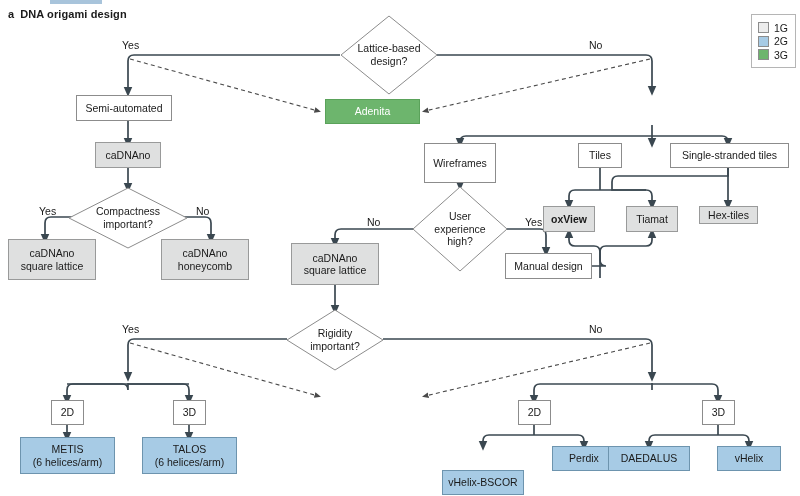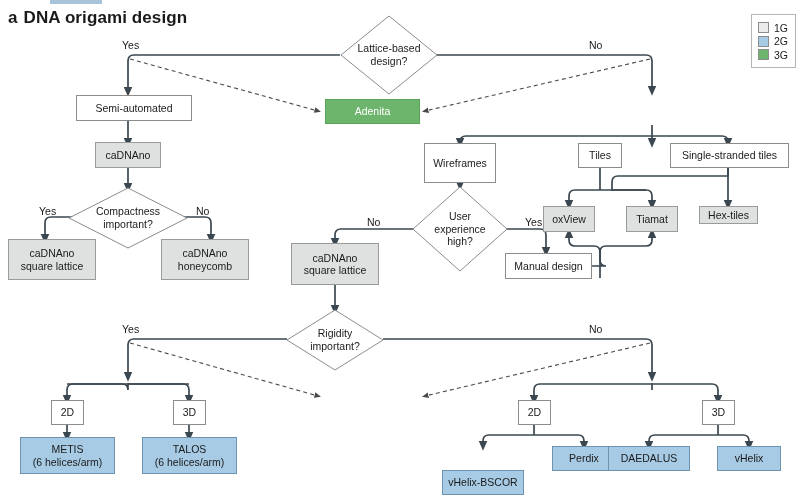--- a/index.html
+++ b/index.html
@@ -1,21 +1,21 @@
 <!DOCTYPE html>
 <html><head>
 <meta charset="utf-8">
 <style>
   html,body{margin:0;padding:0;background:#ffffff;}
   body{font-family:"Liberation Sans","DejaVu Sans",sans-serif;color:#1a1a1a;}
   #root{position:relative;width:800px;height:496px;overflow:hidden;background:#fff;}
 
   .topbar{position:absolute;left:50px;top:0px;width:52px;height:4px;background:#a8c4db;}
 
-  .fig-label{position:absolute;left:8px;top:8px;font-size:17px;font-weight:bold;letter-spacing:.1px;}
+  .fig-label{position:absolute;left:8px;top:8px;font-size:11px;font-weight:bold;letter-spacing:.1px;}
   .fig-label .letter{font-weight:bold;margin-right:6px;}
   .fig-title{font-weight:bold;}
 
   svg.wires{position:absolute;left:0;top:0;width:800px;height:496px;pointer-events:none;}
 
   .node{position:absolute;box-sizing:border-box;display:flex;align-items:center;justify-content:center;
         text-align:center;font-size:10.5px;line-height:1.18;border:1px solid #8c8c8c;background:#ffffff;}
   .node.gray{background:#dfe0e0;border-color:#999a9a;}
   .node.blue{background:#a7cbe5;border-color:#6d94ae;}
   .node.green{background:#6db56d;border-color:#5aa25a;color:#ffffff;}
@@ -154,21 +154,21 @@
   </div>
 
   <div class="diamond" style="left:286px;top:309px;width:98px;height:62px;">
     <svg class="dsvg" width="98" height="62" viewBox="0 0 98 62" xmlns="http://www.w3.org/2000/svg">
       <polygon points="49,1 97,31 49,61 1,31" fill="#ffffff" stroke="#8c8c8c" stroke-width="1"></polygon>
     </svg>
     <div class="dtxt" style="white-space:pre-line;">Rigidity
 important?</div>
   </div>
 
-  <div class="node plain" style="left:76px;top:95px;width:116px;height:26px;">
+  <div class="node plain" style="left:76px;top:95px;width:96px;height:26px;">
     <span style="white-space:pre-line;">Semi-automated</span>
   </div>
 
   <div class="node gray" style="left:95px;top:142px;width:66px;height:26px;">
     <span style="white-space:pre-line;">caDNAno</span>
   </div>
 
   <div class="node green" style="left:325px;top:99px;width:95px;height:25px;">
     <span style="white-space:pre-line;">Adenita</span>
   </div>
@@ -190,21 +190,21 @@
 
   <div class="node plain" style="left:578px;top:143px;width:44px;height:25px;">
     <span style="white-space:pre-line;">Tiles</span>
   </div>
 
   <div class="node plain" style="left:670px;top:143px;width:119px;height:25px;">
     <span style="white-space:pre-line;">Single-stranded tiles</span>
   </div>
 
   <div class="node gray" style="left:543px;top:206px;width:52px;height:26px;">
-    <span style="white-space:pre-line;">oxView</span>
+    <span style="white-space:pre-line;font-weight:bold;">oxView</span>
   </div>
 
   <div class="node gray" style="left:626px;top:206px;width:52px;height:26px;">
     <span style="white-space:pre-line;">Tiamat</span>
   </div>
 
   <div class="node gray" style="left:699px;top:206px;width:59px;height:18px;">
     <span style="white-space:pre-line;">Hex-tiles</span>
   </div>
 

